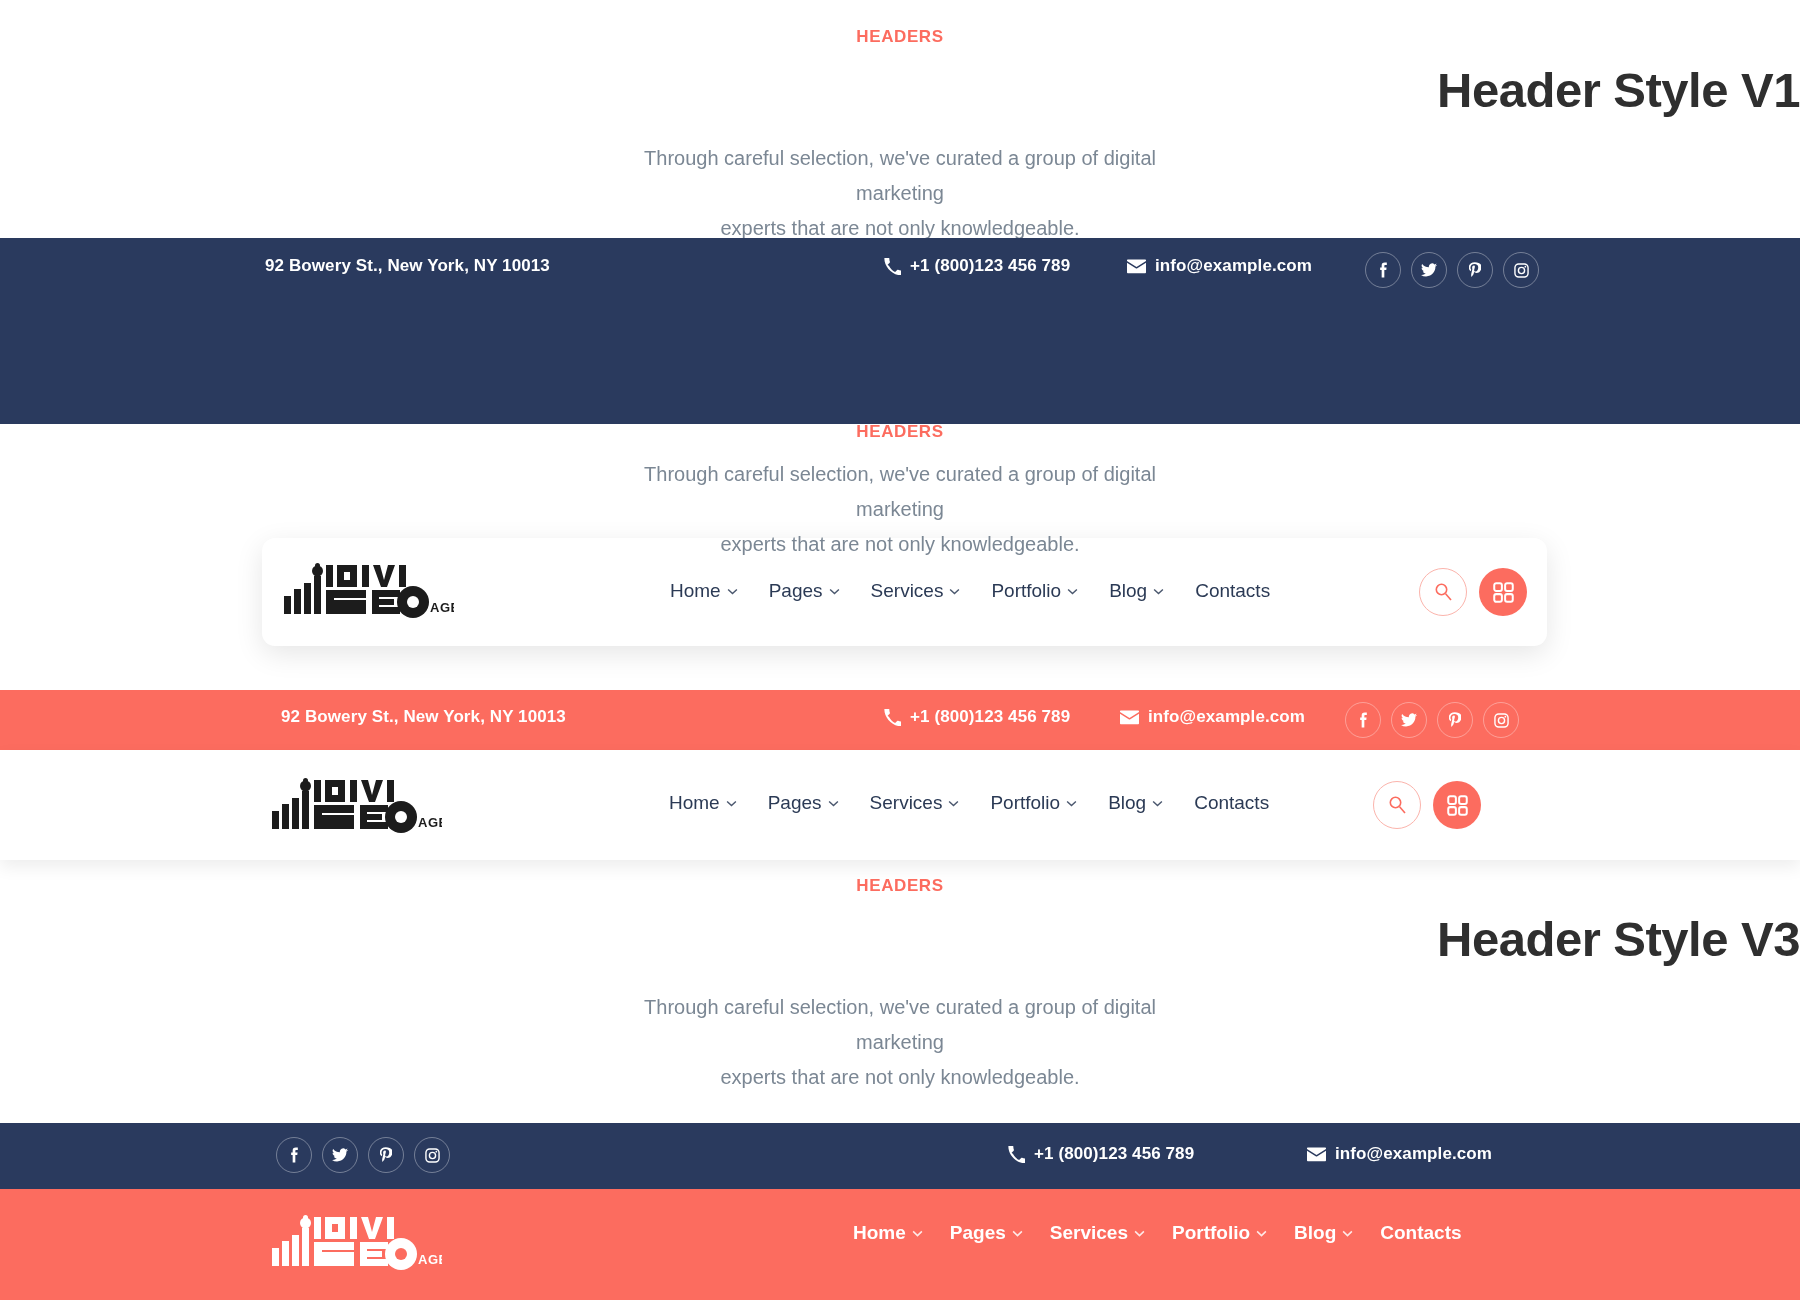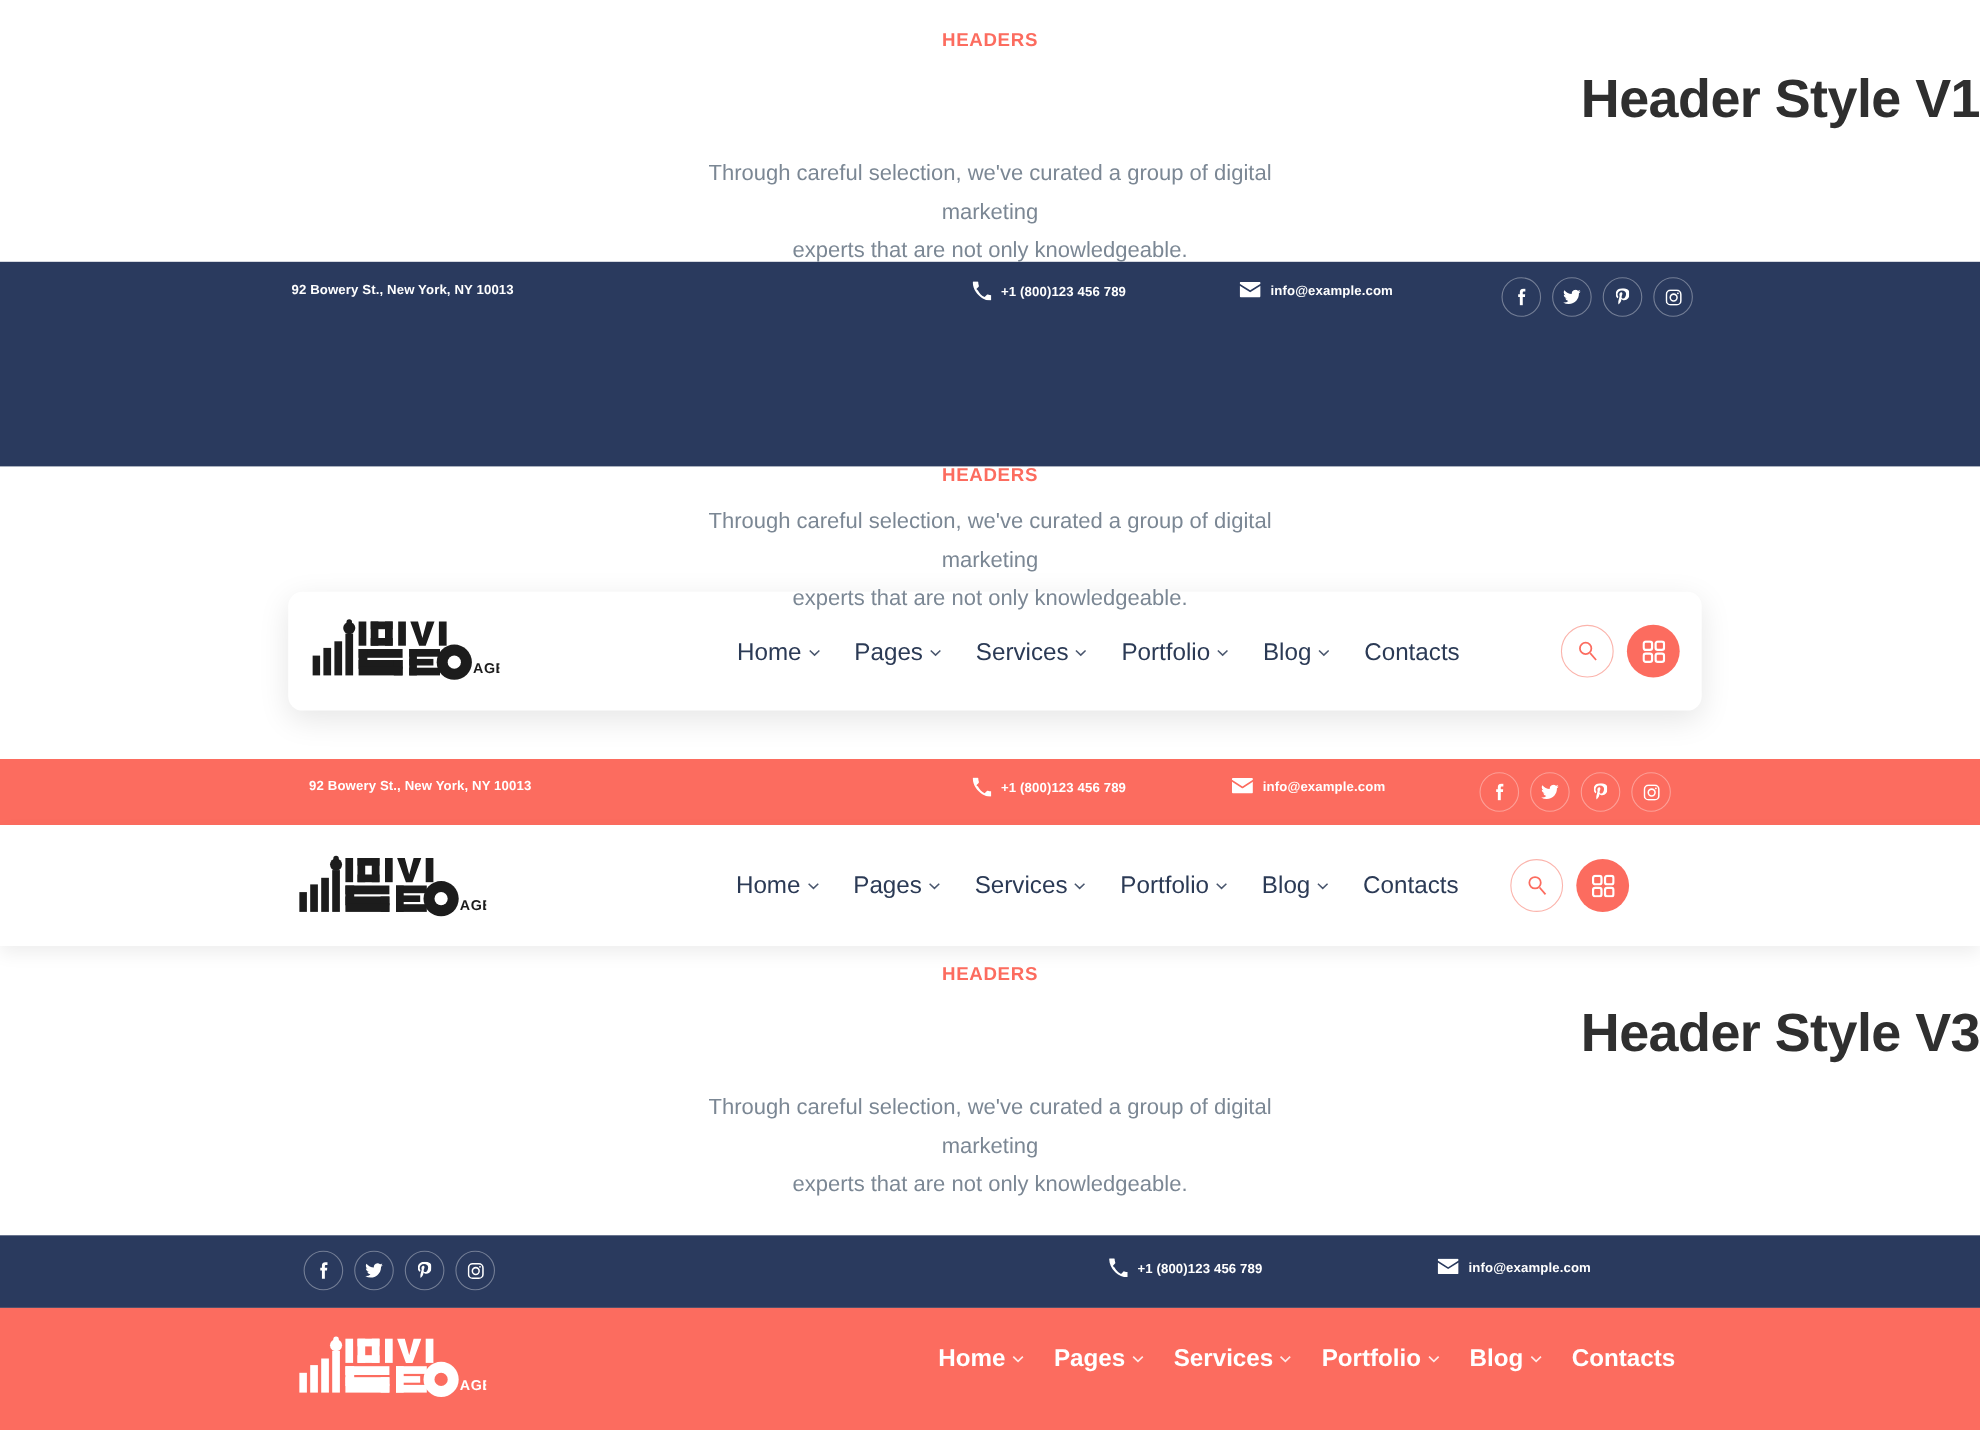--- a/index.html
+++ b/index.html
@@ -33,21 +33,21 @@
     color: #7b8794;
     font-size: 20px;
     line-height: 1.75;
     max-width: 560px;
     margin: 0 auto;
   }
 
   
   .topbar-text {
     color: #ffffff;
-    font-size: 12px;
+    font-size: 17px;
     font-weight: 700;
     letter-spacing: 0.1px;
     white-space: nowrap;
     display: inline-flex;
     align-items: center;
     gap: 9px;
   }
   .glyph { display: inline-flex; align-items: center; }
   .glyph svg { display: block; }
 
@@ -55,21 +55,21 @@
   .social-btn {
     width: 36px; height: 36px; border-radius: 50%;
     display: flex; align-items: center; justify-content: center;
     border: 1px solid rgba(255,255,255,0.35);
   }
   .social-btn svg { display: block; }
 
   .nav { display: flex; align-items: center; }
   .nav-item {
     display: inline-flex; align-items: center; gap: 6px;
-    font-size: 22px;
+    font-size: 19px;
     color: #2b3a55;
     white-space: nowrap;
   }
   .nav-item + .nav-item { margin-left: 31px; justify-content: space-between; }
   .chev { width: 11px; height: 7px; opacity: .85; }
 
   .circle-btn {
     width: 48px; height: 48px; border-radius: 50%;
     display: flex; align-items: center; justify-content: center;
   }

